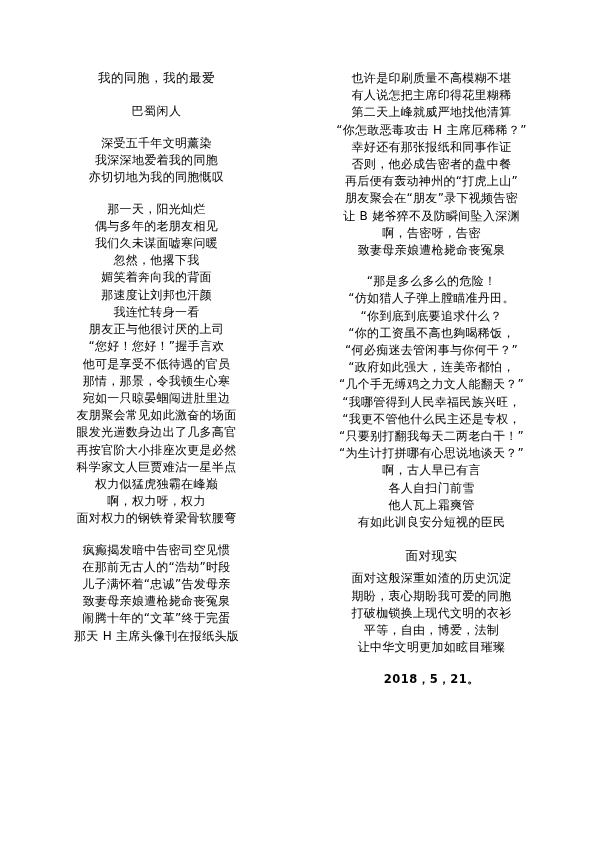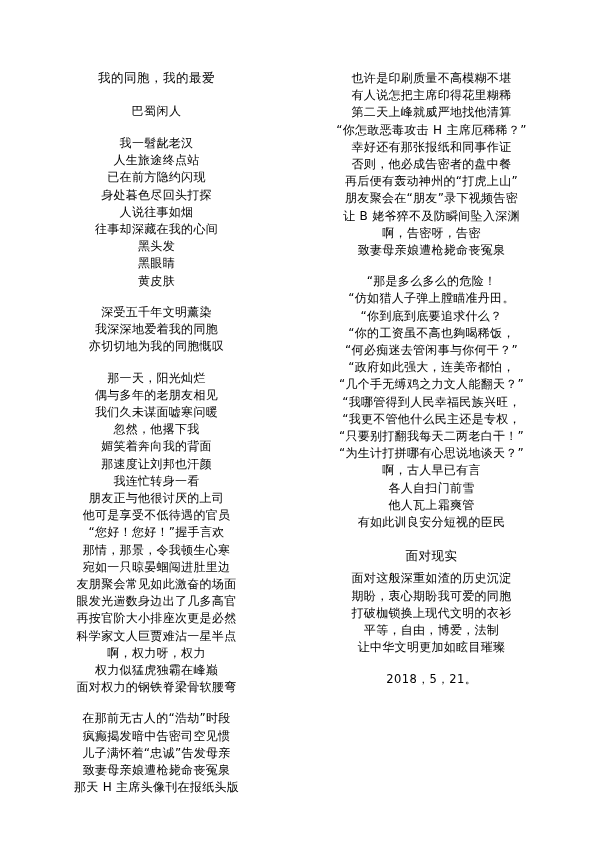--- a/index.html
+++ b/index.html
@@ -60,78 +60,68 @@
     font-size: 12.5px;
     line-height: 17.2px;
     margin: 16px 0 6px 0;
     letter-spacing: 0.5px;
   }
   .date {
     font-size: 11.5px;
     line-height: 17px;
     margin-top: 14px;
     letter-spacing: 0.5px;
-    font-weight: normal;
+    font-weight: bold;
   }
 </style>
 </head>
 <body>
 
 <div class="page">
   <div class="columns">
 
     <div class="col">
       <div class="title">我的同胞，我的最爱</div>
       <div class="author">巴蜀闲人</div>
 
-      <div class="stanza">
-        <div class="line">我一髫龀老汉</div>
-        <div class="line">人生旅途终点站</div>
-        <div class="line">已在前方隐约闪现</div>
-        <div class="line">身处暮色尽回头打探</div>
-        <div class="line">人说往事如烟</div>
-        <div class="line">往事却深藏在我的心间</div>
-        <div class="line">黑头发</div>
-        <div class="line">黑眼睛</div>
-        <div class="line">黄皮肤</div>
-      </div>
 
       <div class="stanza">
         <div class="line">深受五千年文明薰染</div>
         <div class="line">我深深地爱着我的同胞</div>
         <div class="line">亦切切地为我的同胞慨叹</div>
       </div>
 
       <div class="stanza">
         <div class="line">那一天，阳光灿烂</div>
         <div class="line">偶与多年的老朋友相见</div>
         <div class="line">我们久未谋面嘘寒问暖</div>
         <div class="line">忽然，他撂下我</div>
         <div class="line">媚笑着奔向我的背面</div>
         <div class="line">那速度让刘邦也汗颜</div>
         <div class="line">我连忙转身一看</div>
         <div class="line">朋友正与他很讨厌的上司</div>
+        <div class="line">“您好！您好！”握手言欢</div>
         <div class="line">他可是享受不低待遇的官员</div>
-        <div class="line">“您好！您好！”握手言欢</div>
         <div class="line">那情，那景，令我顿生心寒</div>
         <div class="line">宛如一只晾晏蝈闯进肚里边</div>
         <div class="line">友朋聚会常见如此激奋的场面</div>
         <div class="line">眼发光遄数身边出了几多高官</div>
         <div class="line">再按官阶大小排座次更是必然</div>
         <div class="line">科学家文人巨贾难沾一星半点</div>
+        <div class="line">权力似猛虎独霸在峰巅</div>
         <div class="line">啊，权力呀，权力</div>
-        <div class="line">权力似猛虎独霸在峰巅</div>
         <div class="line">面对权力的钢铁脊梁骨软腰弯</div>
       </div>
 
       <div class="stanza tight">
+        <div class="line">疯癫揭发暗中告密司空见惯</div>
         <div class="line">在那前无古人的“浩劫”时段</div>
-        <div class="line">疯癫揭发暗中告密司空见惯</div>
         <div class="line">儿子满怀着“忠诚”告发母亲</div>
         <div class="line">致妻母亲娘遭枪毙命丧冤泉</div>
+        <div class="line">闹腾十年的“文革”终于完蛋</div>
         <div class="line">那天 H 主席头像刊在报纸头版</div>
       </div>
     </div>
 
     <div class="col">
       <div class="stanza">
         <div class="line">也许是印刷质量不高模糊不堪</div>
         <div class="line">有人说怎把主席印得花里糊稀</div>
         <div class="line">第二天上峰就威严地找他清算</div>
         <div class="line">“你怎敢恶毒攻击 H 主席厄稀稀？”</div>

